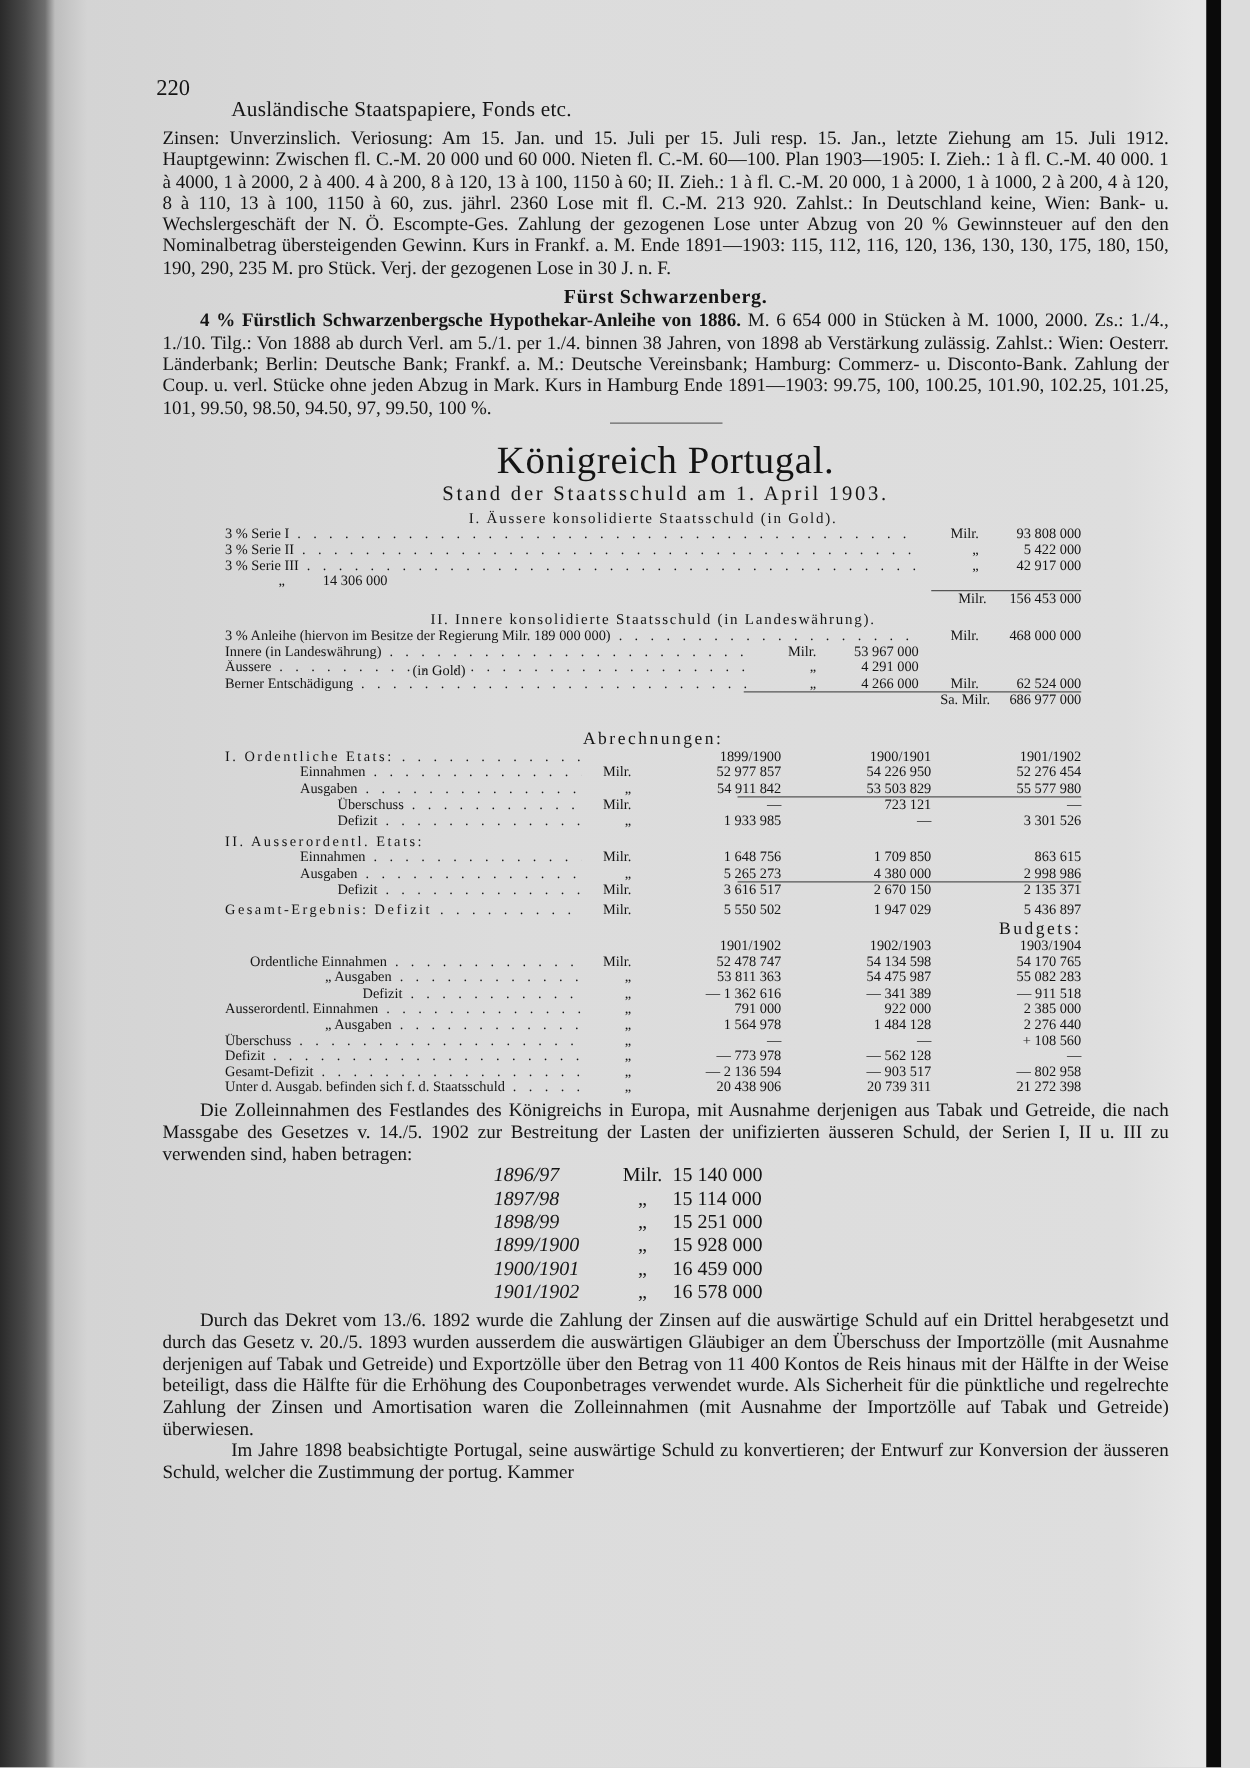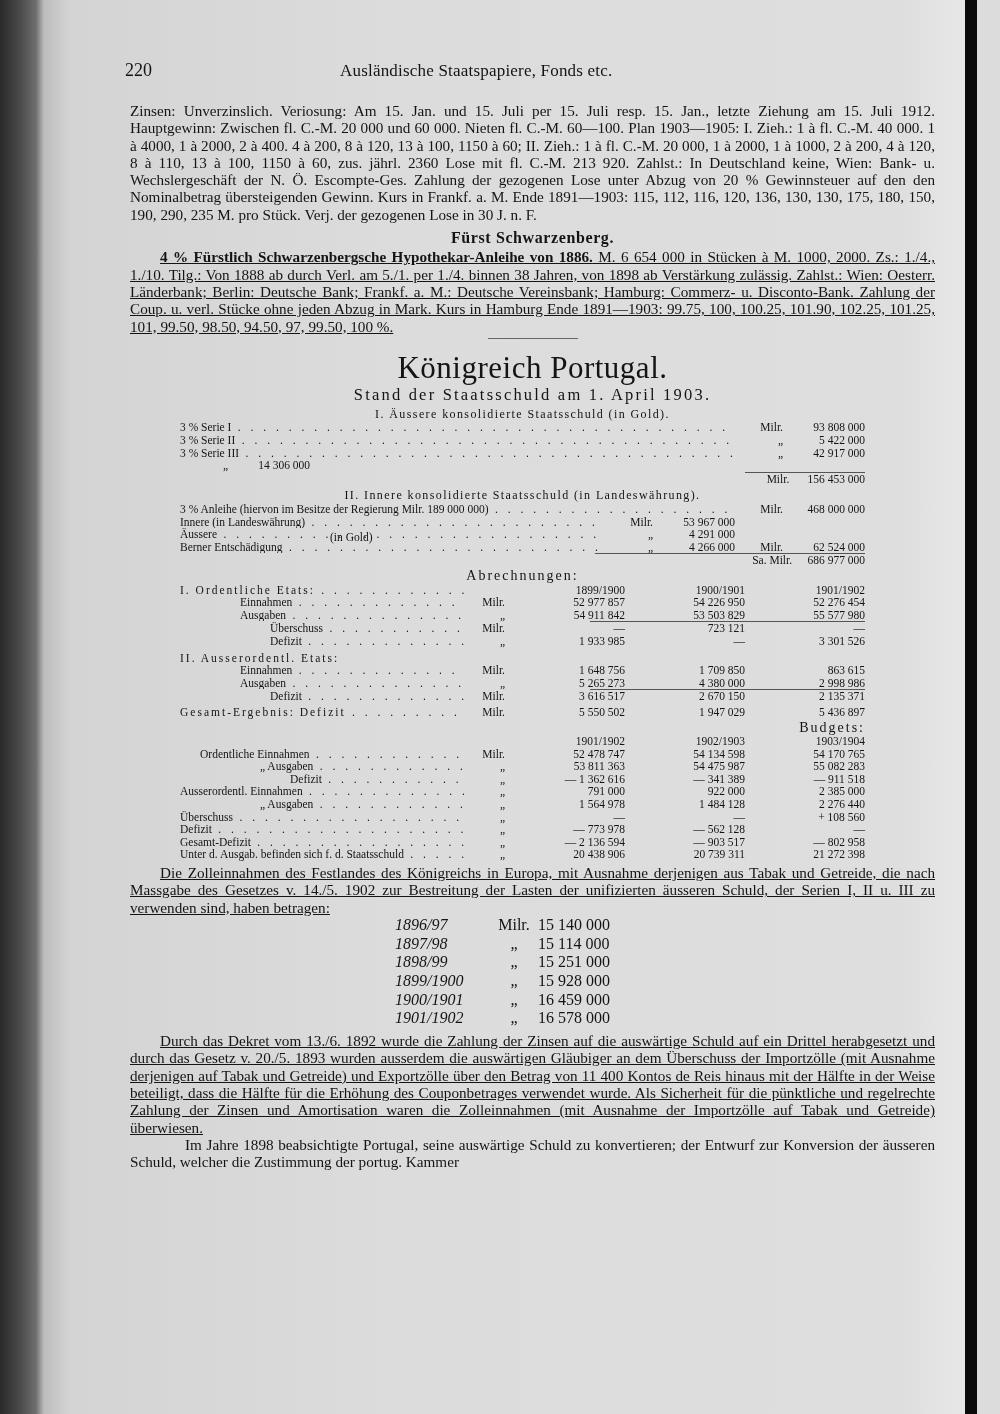--- a/index.html
+++ b/index.html
@@ -9,25 +9,25 @@
     font-family:"DejaVu Serif", serif;
     color:#141414;
   }
   .page-bg {
     position:absolute; inset:0;
     background: linear-gradient(90deg, #2a2a2a 0px, #4a4a4a 20px, #6f6f6f 36px, #bdbdbd 44px, #d4d4d4 70px, #dcdcdc 400px, #dedede 900px, #e6e6e6 955px);
   }
   .right-bar { position:absolute; top:0; bottom:0; left:965px; width:12px; background:#0a0a0a; }
   .right-edge { position:absolute; top:0; bottom:0; left:977px; right:0; background:#dcdcdc; }
   .content { position:absolute; left:130px; top:62px; width:805px; font-family:"Liberation Serif", serif; font-size:15.2px; line-height:17.3px; }
-  .header { display:flex; height:24px; font-size:17px; margin-bottom:16px; }
+  .header { display:flex; height:24px; font-size:17px; margin-bottom:16px;flex-direction:column; }
   .pageno { width:160px; font-size:18px; margin-left:-5px; }
   .running { padding-left:55px; letter-spacing:0.2px; }
   p { margin:0; text-align:justify; text-align-last:auto; }
-  .indent { text-indent:30px;text-decoration:underline; }
+  .indent { text-indent:30px; }
   .indent2 { text-indent:55px; }
   .sec-title { font-weight:bold; letter-spacing:0.6px; text-align:center; margin:4px 0 2px; font-size:15px;}
   .bold { font-weight:bold; }
   .big-title { text-align:center; font-size:31px; line-height:34px; margin-top:12px; letter-spacing:0.5px; }
   .subtitle { text-align:center; font-size:16.5px; letter-spacing:2.2px; line-height:19px; }
   .small { font-size:11.5px; line-height:12.6px; }
   .spaced { letter-spacing:2px; }
   .sub-head { text-align:center; font-size:12px; letter-spacing:1.4px; margin:4px 0 1px; }
   .row { display:flex; align-items:baseline; white-space:nowrap; }
   .lbl { overflow:hidden; flex:1; }
@@ -130,21 +130,21 @@
           </div>
       </div>
     </div>
     <div style="position:relative;height:0;">
         <span style="position:absolute;left:150px;top:-22px;font-size:11.5px;">(in Gold)</span>
       </div>
     <div class="row" style="justify-content:flex-end;">
         <span class="rule" style="display:flex;width:270px;justify-content:flex-end;"><span style="text-align:right;">Sa. Milr.</span>&nbsp;<span class="num" style="width:70px;">686 977 000</span></span>
       </div>
 
-    <div class="sub-head" style="font-size:14px;letter-spacing:2px;margin-top:3px;">Abrechnungen:</div>
+    <div class="sub-head" style="font-size:14px;letter-spacing:2px;margin-top:19px;">Abrechnungen:</div>
     <div class="tbl3">
       <div class="row">
           <span class="lbl spaced" style="flex:1;">I. Ordentliche Etats:</span>
           <span class="unit"></span>
           <span class="c">1899/1900</span>
           <span class="c">1900/1901</span>
           <span class="c">1901/1902</span>
         </div>
       <div class="row" style="padding-left:60px;">
           <span class="lbl">Einnahmen</span>

